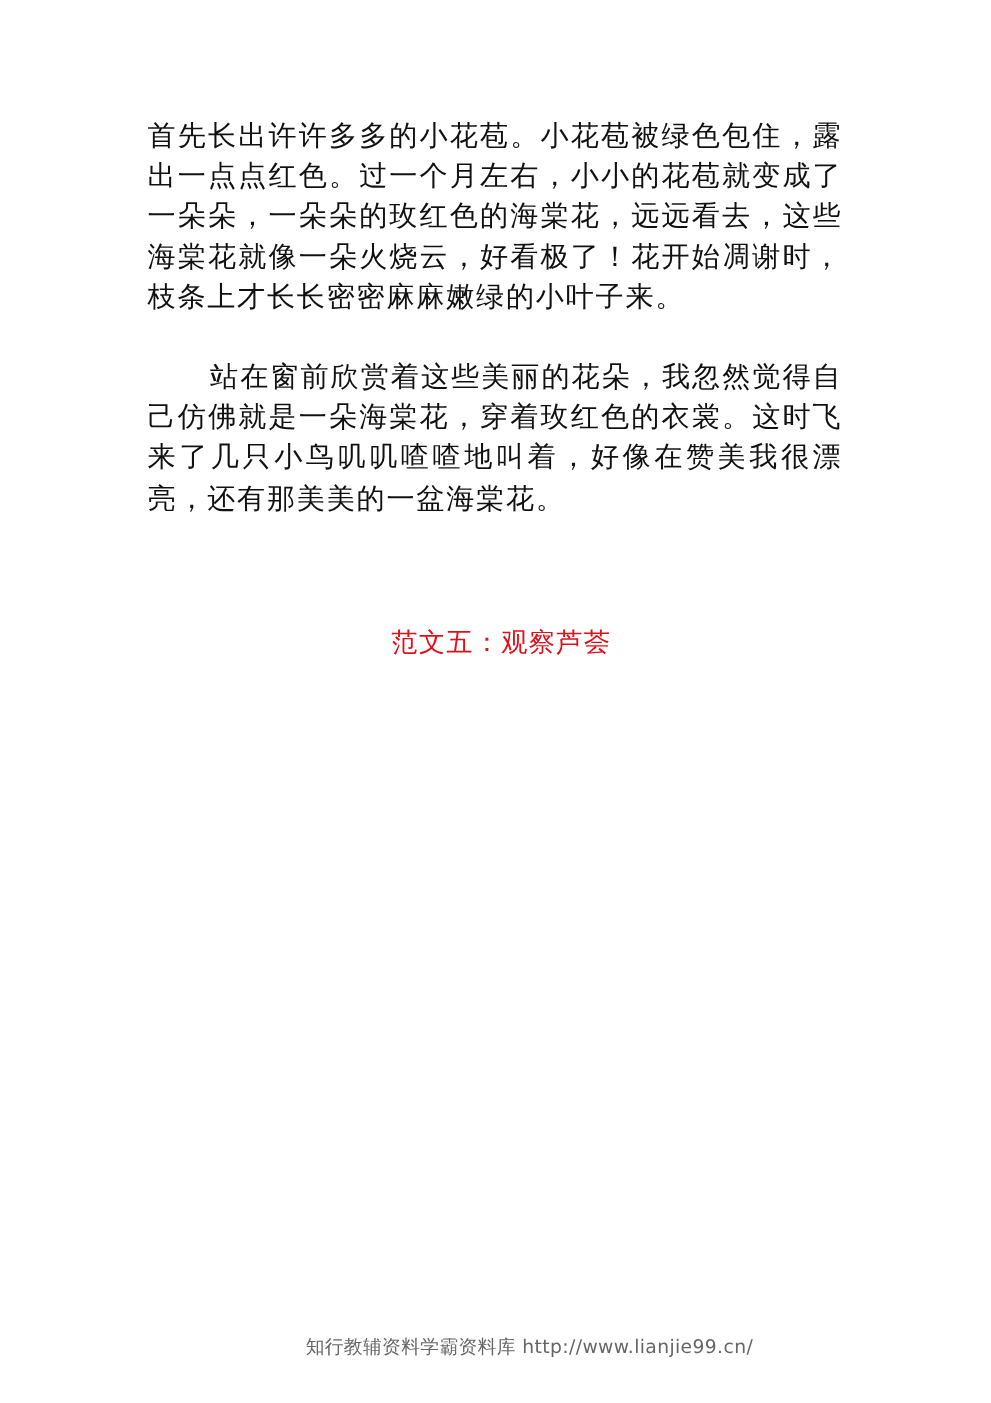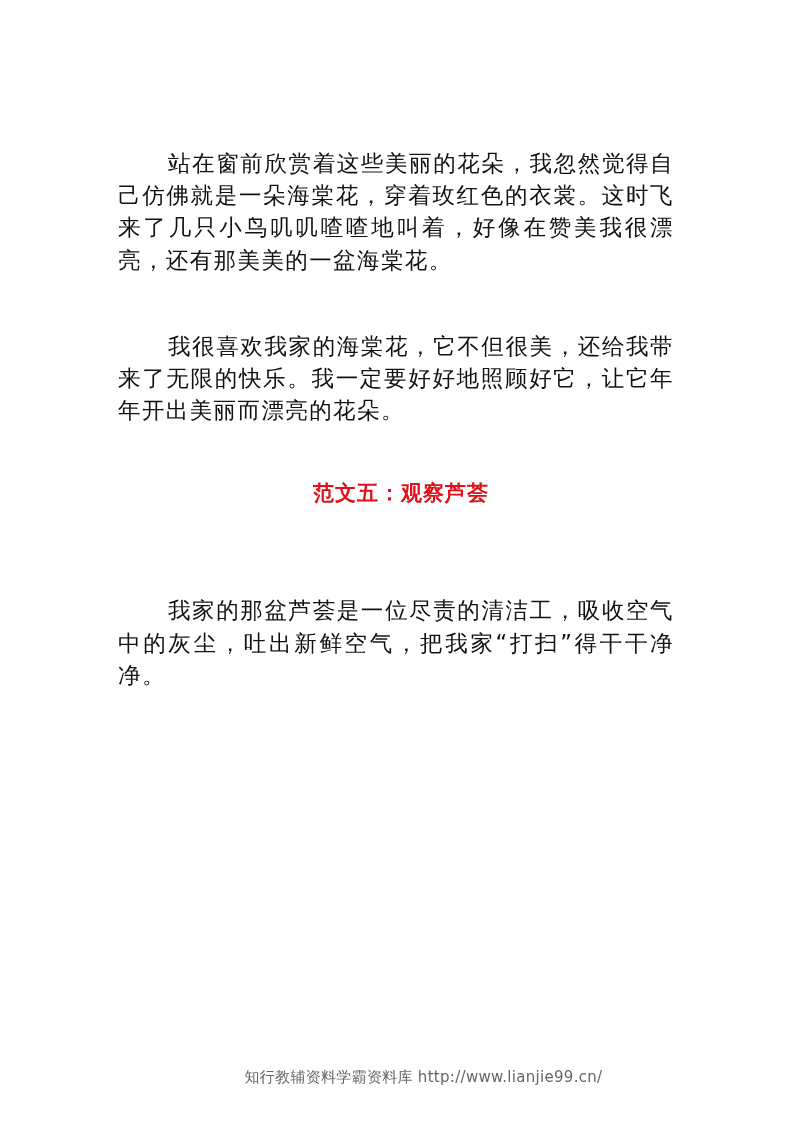--- a/index.html
+++ b/index.html
@@ -1,36 +1,35 @@
 <!DOCTYPE html>
 <html><head>
 <meta charset="utf-8">
 <style>
   html, body { margin: 0; padding: 0; background: #ffffff; }
   body { width: 793px; height: 1122px; position: relative; overflow: hidden;
          font-family: "DejaVu Sans", "Liberation Sans", sans-serif; color: #111111; }
   .page { position: absolute; left: 118px; top: 93px; width: 556px; }
   .para { font-size: 22.5px; line-height: 32.2px; margin: 0; letter-spacing: 1.4px;
           text-align: justify; text-justify: inter-character; }
-  .indent { text-indent: 50px; margin-top: 22px; }
+  .indent { text-indent: 50px; }
   .gap { height: 32px; }
   .gap-lg { height: 52px; }
-  .heading { font-size: 21px; font-weight: bold; color: #e0101a; text-align: center;
+  .heading { font-size: 21px; font-weight: normal; color: #e0101a; text-align: center;
              line-height: 30px; margin: 0; letter-spacing: 1px; padding-left: 10px; }
   .footer { position: absolute; left: 0; width: 793px; top: 1068px; text-align: center;
             font-size: 15px; color: #666666; letter-spacing: 0.3px; padding-left: 27px; }
 </style>
 </head>
 <body>
 
 <div class="page">
+  <p class="para">首先长出许许多多的小花苞。小花苞被绿色包住，露出一点点红色。过一个月左右，小小的花苞就变成了一朵朵，一朵朵的玫红色的海棠花，远远看去，这些海棠花就像一朵火烧云，好看极了！花开始凋谢时，枝条上才长长密密麻麻嫩绿的小叶子来。</p>
   <div class="gap"></div>
   <p class="para indent">站在窗前欣赏着这些美丽的花朵，我忽然觉得自己仿佛就是一朵海棠花，穿着玫红色的衣裳。这时飞来了几只小鸟叽叽喳喳地叫着，好像在赞美我很漂亮，还有那美美的一盆海棠花。</p>
   <div class="gap"></div>
-  <p class="para indent">我很喜欢我家的海棠花，它不但很美，还给我带来了无限的快乐。我一定要好好地照顾好它，让它年年开出美丽而漂亮的花朵。</p>
   <div class="gap-lg"></div>
   <h2 class="heading">范文五：观察芦荟</h2>
   <div class="gap"></div>
   <div class="gap"></div>
-  <p class="para indent">我家的那盆芦荟是一位尽责的清洁工，吸收空气中的灰尘，吐出新鲜空气，把我家“打扫”得干干净净。</p>
 </div>
 
 <div class="footer">知行教辅资料学霸资料库 http://www.lianjie99.cn/</div>
 
 </body></html>

